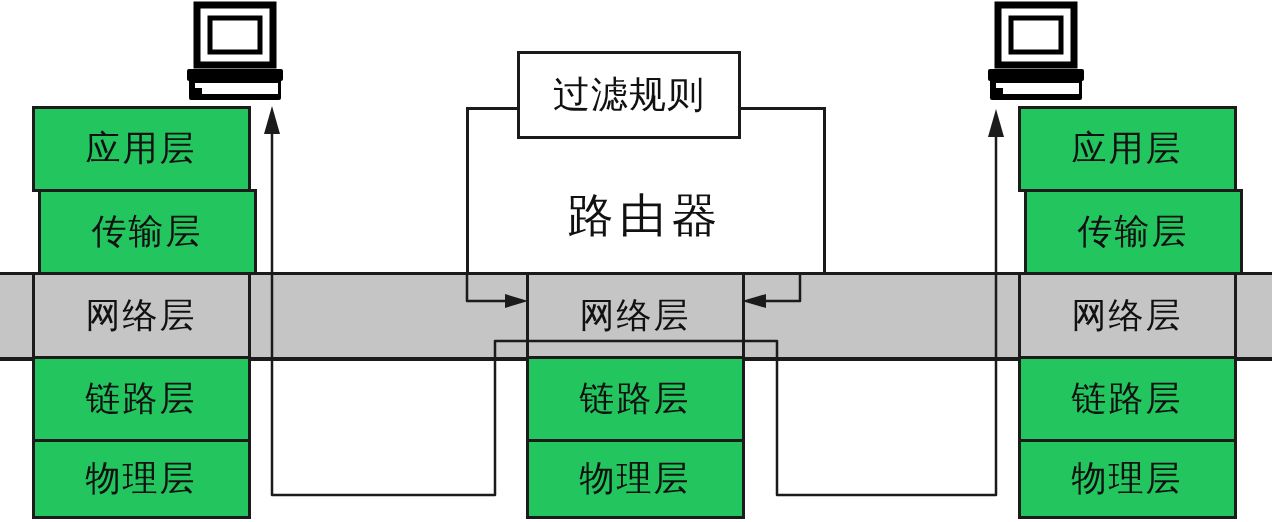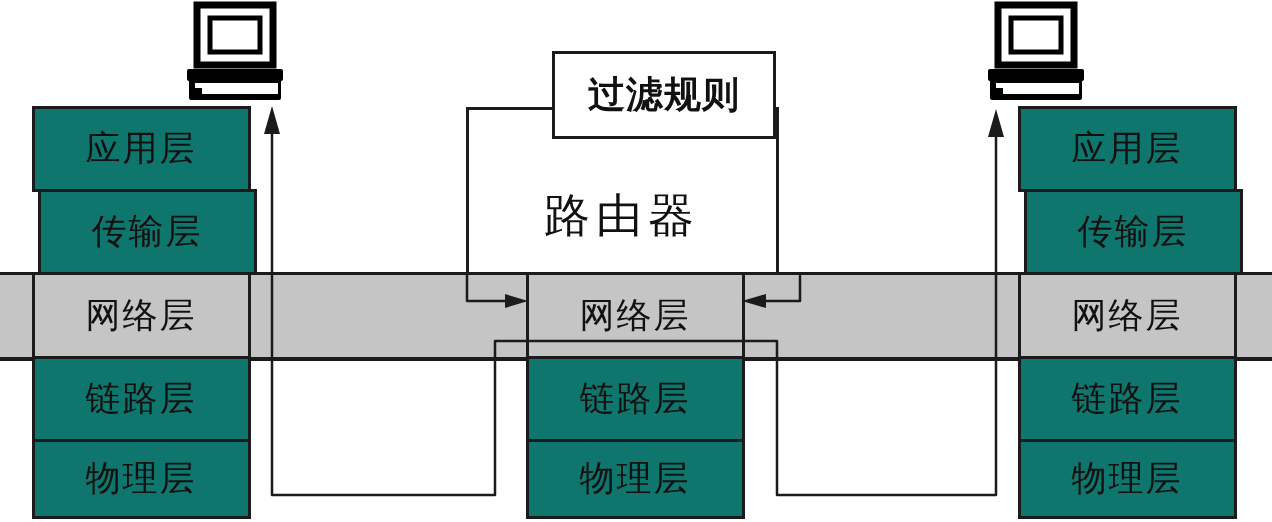--- a/index.html
+++ b/index.html
@@ -21,44 +21,44 @@
   .band{
     position:absolute;left:0;top:271.5px;width:1272px;height:89px;
     background:var(--band-fill);
     border-top:3px solid var(--line);
     border-bottom:4px solid var(--line);
     box-sizing:border-box;
     z-index:1;
   }
   
   .router-box{
-    position:absolute;left:465.5px;top:106.5px;width:313px;height:168px;
+    position:absolute;left:465.5px;top:106.5px;width:360px;height:168px;
     background:#fff;border:3px solid var(--line);box-sizing:border-box;
     z-index:2;
     display:flex;align-items:center;justify-content:center;
     padding-top:50px;
   }
   .router-label{font-size:46px;letter-spacing:6px;}
   
   .filter-box{
-    position:absolute;left:552px;top:50.5px;width:224px;height:88px;
+    position:absolute;left:517px;top:50.5px;width:224px;height:88px;
     background:#fff;border:3px solid var(--line);box-sizing:border-box;
     z-index:4;
     display:flex;align-items:center;justify-content:center;
-    font-size:37px;letter-spacing:1px;font-weight:bold;
+    font-size:37px;letter-spacing:1px;
   }
   
   .stack{position:absolute;width:219px;z-index:3;}
   .stack.left  {left:31.5px;  top:105.5px; height:413px;}
   .stack.middle{left:525.5px; top:271.5px; height:247px;}
   .stack.right {left:1017.5px;top:105.5px; height:413px;}
   .cell{
     position:absolute;left:0;width:219px;
     border:3px solid var(--line);box-sizing:border-box;
-    background:#0f766e;
+    background:#22c55e;
     display:flex;align-items:center;justify-content:center;
     font-size:35px;letter-spacing:2px;
   }
   .cell.gray{background:transparent;}
   .stack.left .c0,.stack.right .c0{top:0;height:86px;}
   .stack.left .c1,.stack.right .c1{top:83px;height:86px;margin-left:6px;}
   .stack.left .c2,.stack.right .c2{top:166px;height:87px;}
   .stack.left .c3,.stack.right .c3{top:250px;height:86px;}
   .stack.left .c4,.stack.right .c4{top:333px;height:80px;}
   .stack.middle .c0{top:0;height:87px;}

